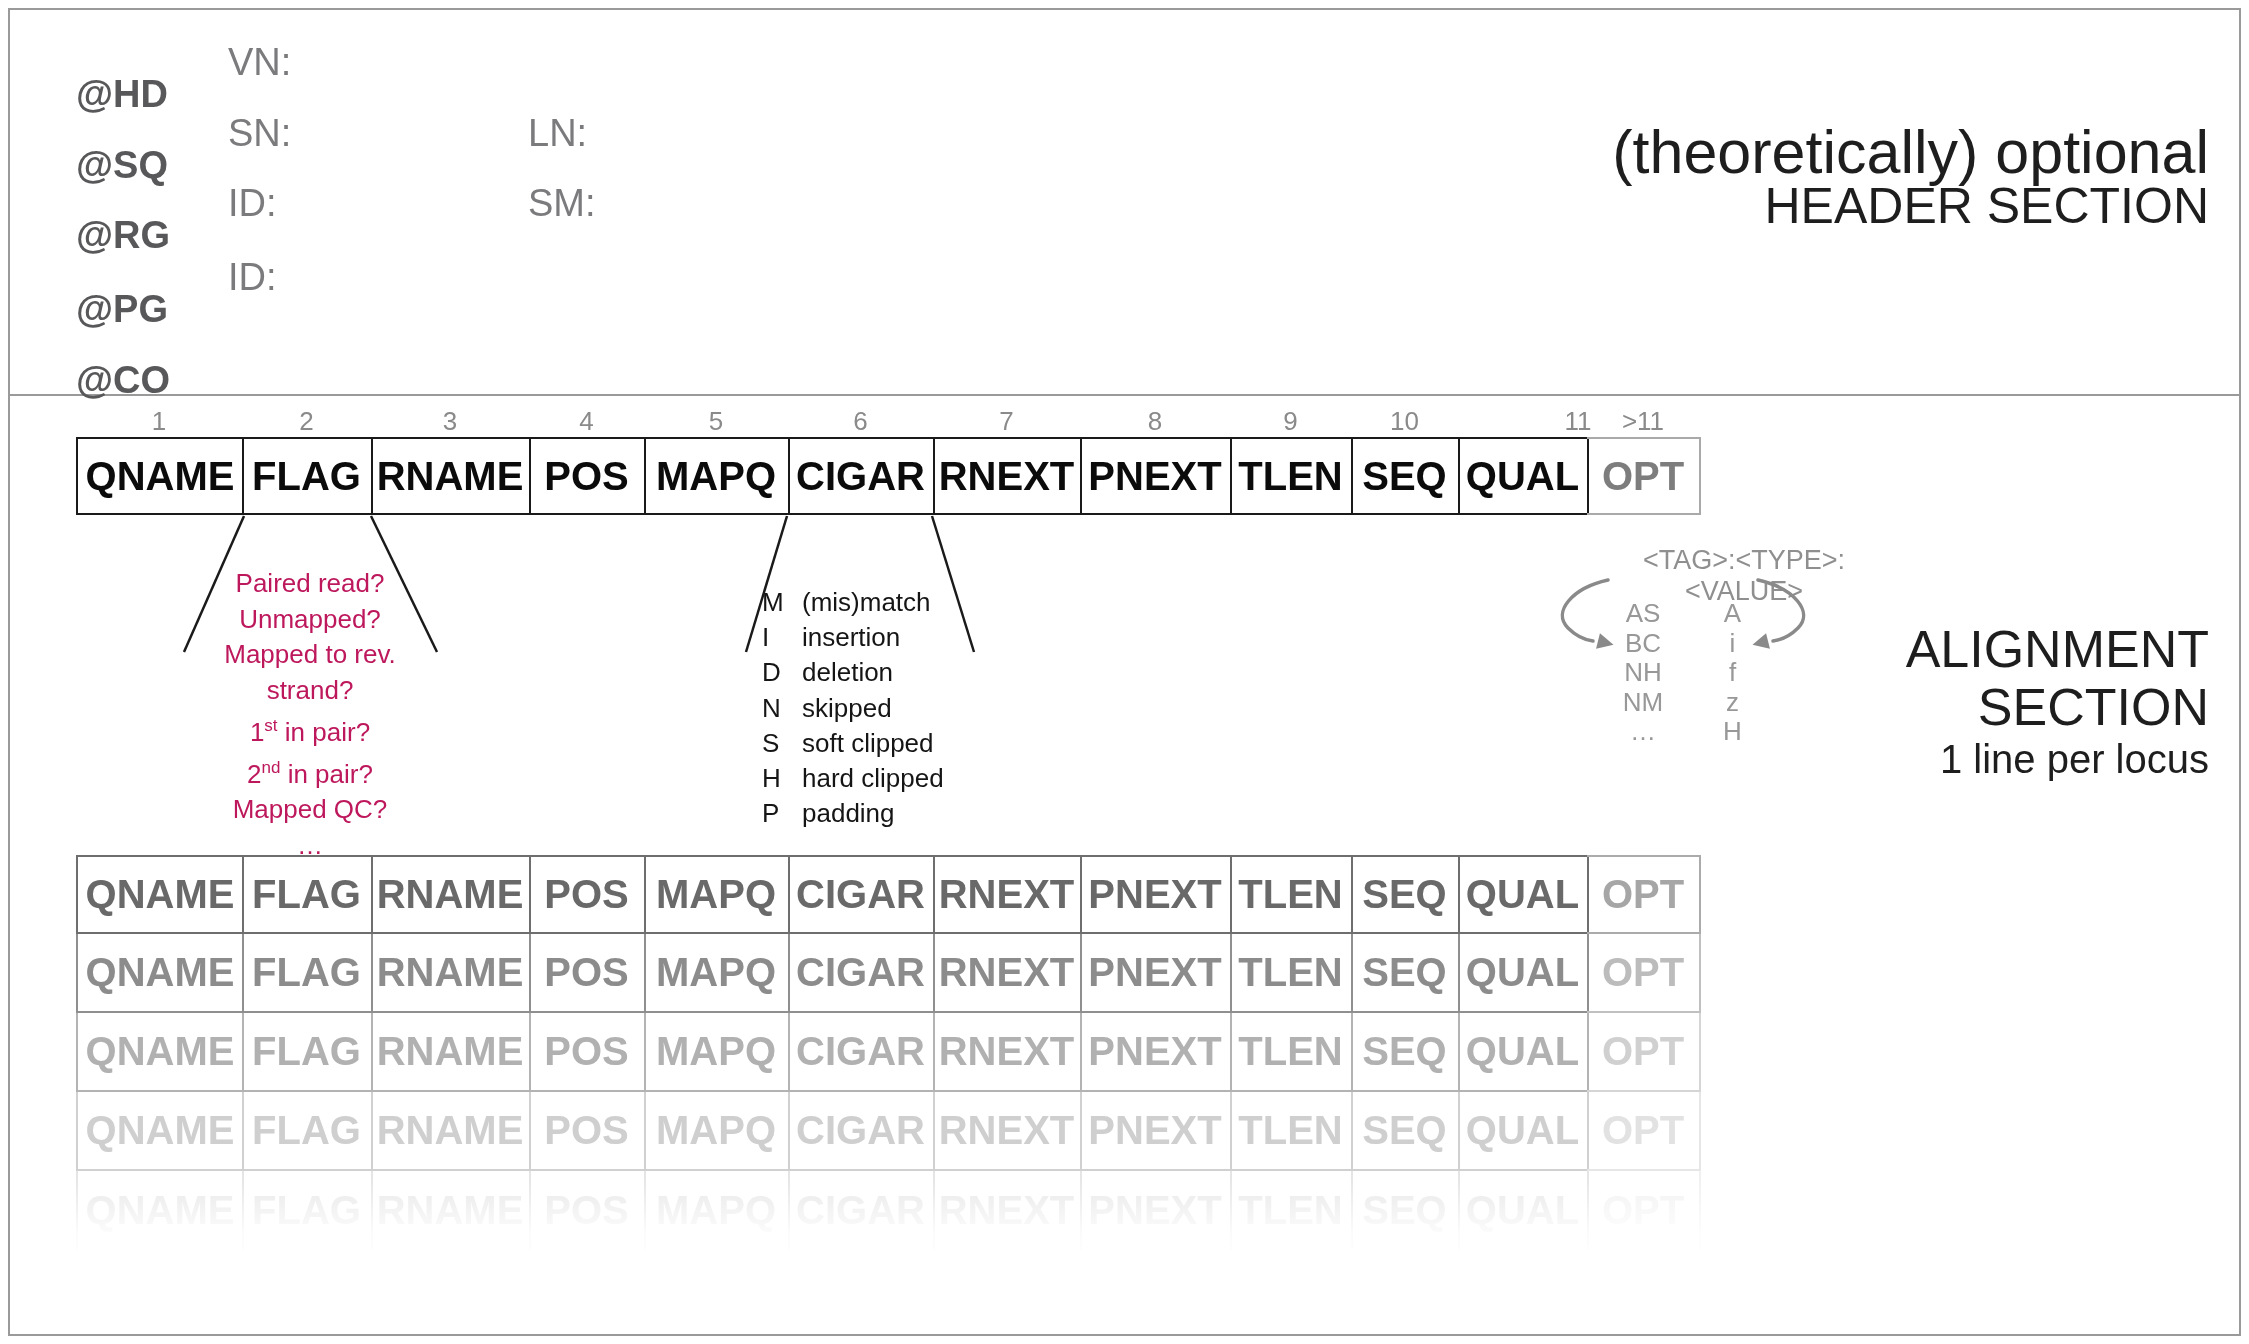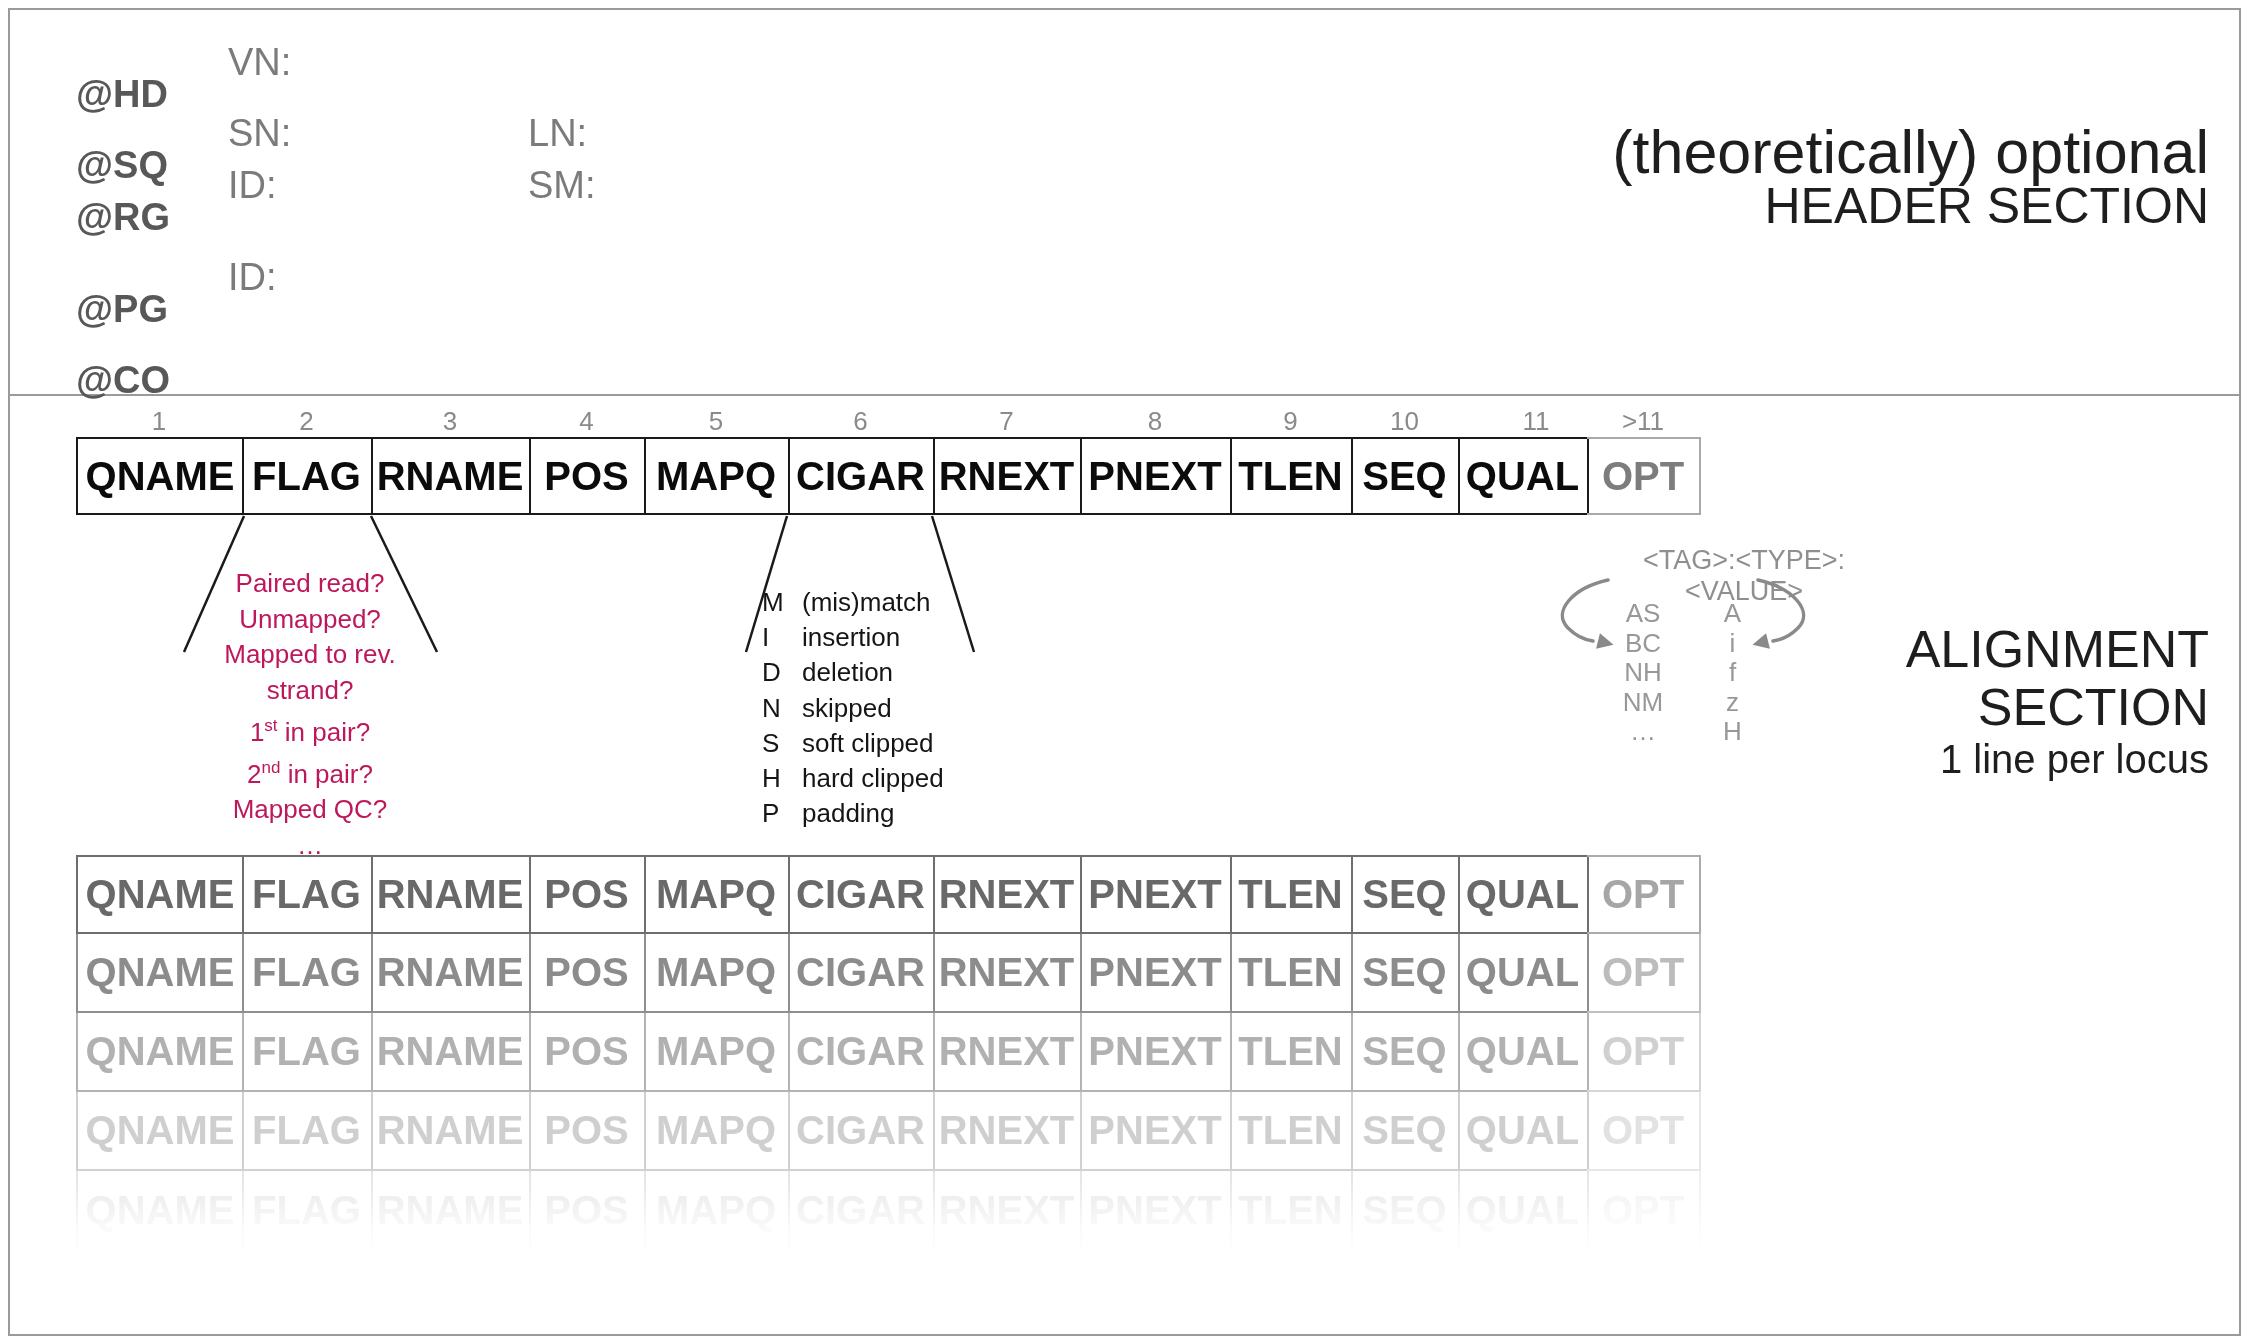--- a/index.html
+++ b/index.html
@@ -70,21 +70,21 @@
 <div id="header-rows">
     <div class="abs hdr-row" style="top: 33px;">
       <div class="hdr-tag">@HD</div>
       <div class="hdr-field slot0">VN:</div>
     </div>
     <div class="abs hdr-row" style="top: 104px;">
       <div class="hdr-tag">@SQ</div>
       <div class="hdr-field slot0">SN:</div>
       <div class="hdr-field slot1">LN:</div>
     </div>
-    <div class="abs hdr-row" style="top: 156px;">
+    <div class="abs hdr-row" style="top: 174px;">
       <div class="hdr-tag">@RG</div>
       <div class="hdr-field slot0">ID:</div>
       <div class="hdr-field slot1">SM:</div>
     </div>
     <div class="abs hdr-row" style="top: 248px;">
       <div class="hdr-tag">@PG</div>
       <div class="hdr-field slot0">ID:</div>
     </div>
     <div class="abs hdr-row" style="top: 319px;">
       <div class="hdr-tag">@CO</div>
@@ -100,21 +100,21 @@
     <div class="col-num" style="left: 83px;">1</div>
     <div class="col-num" style="left: 230.5px;">2</div>
     <div class="col-num" style="left: 374px;">3</div>
     <div class="col-num" style="left: 510.5px;">4</div>
     <div class="col-num" style="left: 640px;">5</div>
     <div class="col-num" style="left: 784.5px;">6</div>
     <div class="col-num" style="left: 930.5px;">7</div>
     <div class="col-num" style="left: 1079px;">8</div>
     <div class="col-num" style="left: 1214.5px;">9</div>
     <div class="col-num" style="left: 1328.5px;">10</div>
-    <div class="col-num" style="left: 1460px; text-align: right;">11</div>
+    <div class="col-num" style="left: 1502px; text-align: right;">11</div>
     <div class="col-num" style="left: 1567px;">&gt;11</div>
   </div>
 <div class="abs" id="top-table">
     <div class="cell" style="left: 0px; top: 0px; width: 168px; height: 78px; color: rgb(11, 11, 11); border-width: 2.5px; border-style: solid; border-color: rgb(26, 26, 26);">QNAME</div>
     <div class="cell" style="left: 166px; top: 0px; width: 131px; height: 78px; color: rgb(11, 11, 11); border-top: 2.5px solid rgb(26, 26, 26); border-bottom: 2.5px solid rgb(26, 26, 26); border-right: 2.5px solid rgb(26, 26, 26);">FLAG</div>
     <div class="cell" style="left: 295px; top: 0px; width: 160px; height: 78px; color: rgb(11, 11, 11); border-top: 2.5px solid rgb(26, 26, 26); border-bottom: 2.5px solid rgb(26, 26, 26); border-right: 2.5px solid rgb(26, 26, 26);">RNAME</div>
     <div class="cell" style="left: 453px; top: 0px; width: 117px; height: 78px; color: rgb(11, 11, 11); border-top: 2.5px solid rgb(26, 26, 26); border-bottom: 2.5px solid rgb(26, 26, 26); border-right: 2.5px solid rgb(26, 26, 26);">POS</div>
     <div class="cell" style="left: 568px; top: 0px; width: 146px; height: 78px; color: rgb(11, 11, 11); border-top: 2.5px solid rgb(26, 26, 26); border-bottom: 2.5px solid rgb(26, 26, 26); border-right: 2.5px solid rgb(26, 26, 26);">MAPQ</div>
     <div class="cell" style="left: 712px; top: 0px; width: 147px; height: 78px; color: rgb(11, 11, 11); border-top: 2.5px solid rgb(26, 26, 26); border-bottom: 2.5px solid rgb(26, 26, 26); border-right: 2.5px solid rgb(26, 26, 26);">CIGAR</div>
     <div class="cell" style="left: 857px; top: 0px; width: 149px; height: 78px; color: rgb(11, 11, 11); border-top: 2.5px solid rgb(26, 26, 26); border-bottom: 2.5px solid rgb(26, 26, 26); border-right: 2.5px solid rgb(26, 26, 26);">RNEXT</div>

